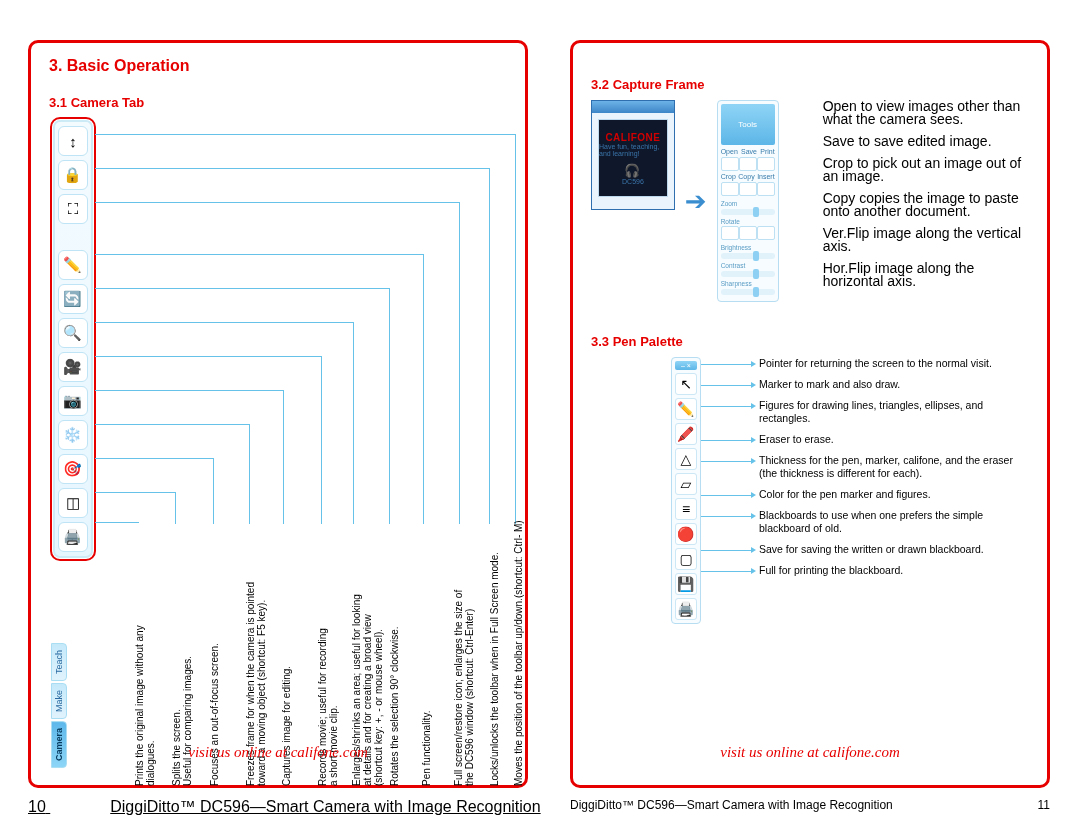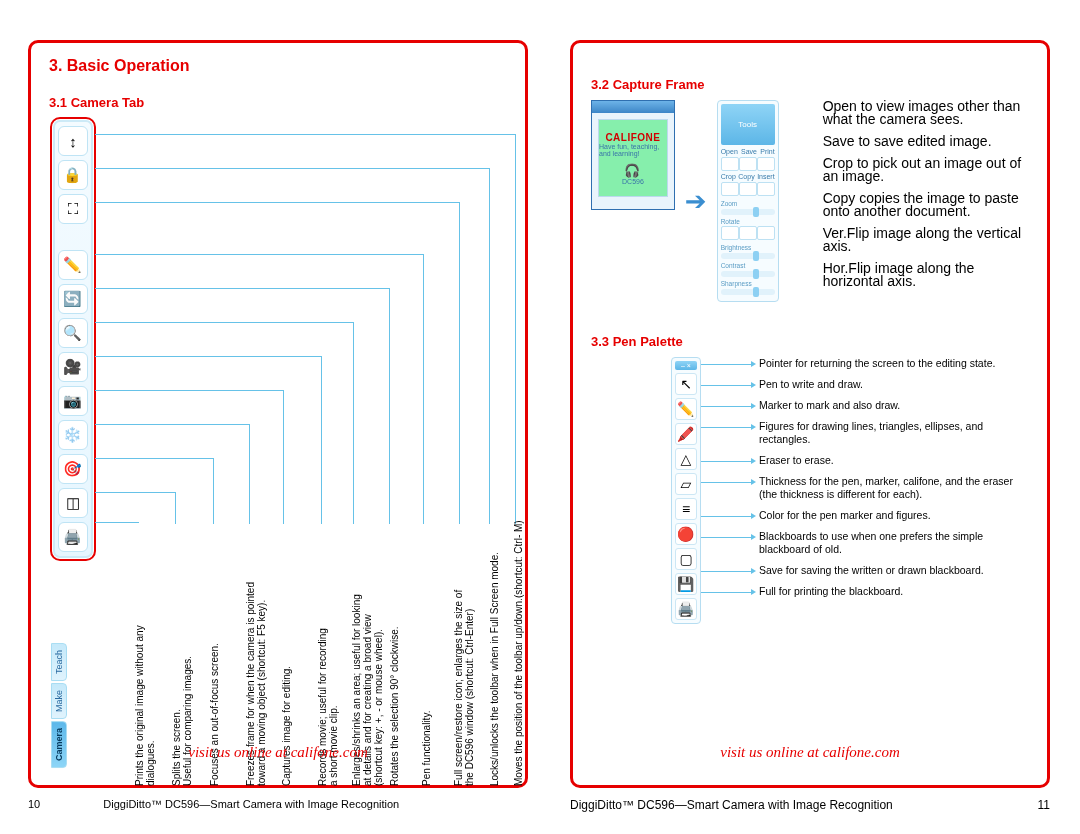--- a/index.html
+++ b/index.html
@@ -12,21 +12,21 @@
     padding: 14px 18px 10px 18px;
   }
   .page-left { left: 28px; top: 40px; width: 500px; height: 748px; }
   .page-right { left: 570px; top: 40px; width: 480px; height: 748px; }
 
   .h3 { color: #e60000; font-weight: bold; font-size: 16px; margin-bottom: 10px; }
   .h4 { color: #e60000; font-weight: bold; font-size: 13px; margin-top: 20px; margin-bottom: 8px; }
 
   .visit { color: #e60000; font-family: "Times New Roman", serif; font-size: 15px; font-style: italic; position: absolute; bottom: 24px; left: 0; right: 0; text-align: center; }
 
-  .footer-left { position: absolute; left: 28px; top: 798px; font-size: 11px; }
+  .footer-left { position: absolute; left: 28px; top: 798px; font-size: 16px; text-decoration: underline; }
   .footer-right { position: absolute; left: 570px; top: 798px; font-size: 12px; width: 480px; }
   .footer-title { margin-left: 60px; }
   .footer-page-right { float: right; }
 
   
   .left-body { position: relative; height: 680px; }
   .toolbar { position: absolute; left: 4px; top: 2px; width: 40px; border: 2px solid #cdeaf7; border-radius: 8px; background: linear-gradient(#f4fbff,#e6f6ff); padding: 4px 3px; display: flex; flex-direction: column; gap: 4px; }
   .tb-btn { width: 30px; height: 30px; border-radius: 6px; background: #fff; border: 1px solid #bfe4f5; display: flex; align-items: center; justify-content: center; font-size: 15px; }
   .tb-gap { height: 18px; }
   .highlight { outline: 2px solid #e60000; outline-offset: 1px; border-radius: 7px; }
@@ -45,21 +45,21 @@
   }
 
   .tabstrip { position: absolute; left: 2px; bottom: 30px; display: flex; flex-direction: column; gap: 2px; }
   .tabstrip div { writing-mode: vertical-rl; transform: rotate(180deg); font-size: 9px; background: linear-gradient(#e0f3fd,#c5e9fa); border: 1px solid #a8ddf3; border-radius: 4px 0 0 4px; padding: 6px 2px; color: #2a6aa0; }
   .tabstrip .active { background: linear-gradient(#8dd5f7,#5db8ea); color: #063a5e; font-weight: bold; }
 
   
   .capture-row { display: flex; gap: 10px; align-items: flex-start; margin-top: 4px; }
   .preview-win { width: 140px; height: 110px; border: 1px solid #2f6fb0; background: #e9f4fc; position: relative; }
   .preview-win .titlebar { height: 12px; background: linear-gradient(#6db3e8,#3d86c7); }
-  .preview-inner { background:#86efac; margin:6px; height:78px; border:1px solid #bcd9ee; display:flex; flex-direction:column; align-items:center; justify-content:center; font-size:7px; color:#3a74a8; }
+  .preview-inner { background:#0f172a; margin:6px; height:78px; border:1px solid #bcd9ee; display:flex; flex-direction:column; align-items:center; justify-content:center; font-size:7px; color:#3a74a8; }
   .logo { color:#d10000; font-weight:bold; font-size:10px; letter-spacing:0.5px; }
 
   .arrow-big { width: 28px; align-self: center; color:#3a8ed0; font-size: 26px; text-align: center; }
 
   .tools-panel { width: 72px; border:1px solid #b6ddf1; border-radius:4px; background:#f6fcff; font-size:7px; color:#3a7cab; padding:3px; }
   .tools-panel .ttitle { background: linear-gradient(#8fd4f6,#5cb6e7); color:#fff; text-align:center; font-size:8px; border-radius:2px; padding:16px 0; margin-bottom:2px; }
   .tprow { display:flex; justify-content:space-between; padding:1px 0; }
   .tp-ic { width:18px; height:14px; border:1px solid #bde1f3; border-radius:2px; background:#fff; }
   .tp-sec { margin-top:3px; font-size:6.5px; color:#5a9cc4; }
   .tp-slider { height:6px; background:#e1f2fb; margin:2px 0 3px 0; border-radius:3px; position:relative; }
@@ -230,22 +230,21 @@
       <div class="pt">🖍️</div>
       <div class="pt">△</div>
       <div class="pt">▱</div>
       <div class="pt">≡</div>
       <div class="pt">🔴</div>
       <div class="pt">▢</div>
       <div class="pt">💾</div>
       <div class="pt">🖨️</div>
     </div>
     <div class="pen-desc">
-      <div class="pen-item">Pointer for returning the screen to the editing state.</div>
-      <div class="pen-item">Pen to write and draw.</div>
+      <div class="pen-item">Pointer for returning the screen to the normal visit.</div>
       <div class="pen-item">Marker to mark and also draw.</div>
       <div class="pen-item">Figures for drawing lines, triangles, ellipses, and rectangles.</div>
       <div class="pen-item">Eraser to erase.</div>
       <div class="pen-item">Thickness for the pen, marker, califone, and the eraser (the thickness is different for each).</div>
       <div class="pen-item">Color for the pen marker and figures.</div>
       <div class="pen-item">Blackboards to use when one prefers the simple blackboard of old.</div>
       <div class="pen-item">Save for saving the written or drawn blackboard.</div>
       <div class="pen-item">Full for printing the blackboard.</div>
     </div>
   </div>

